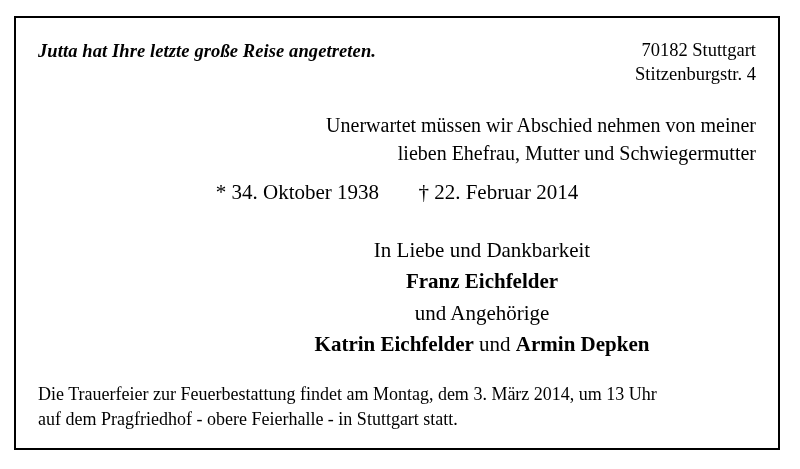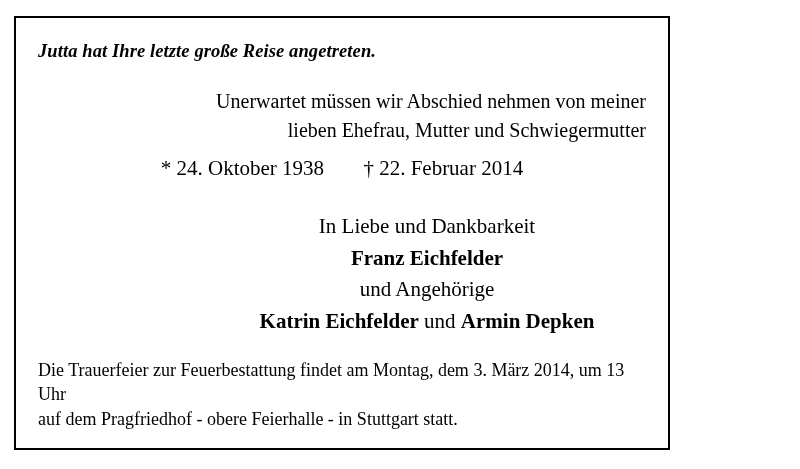--- a/index.html
+++ b/index.html
@@ -11,21 +11,21 @@
     width: 800px;
     height: 469px;
     font-family: "Liberation Serif", serif;
     color: #000000;
     overflow: hidden;
   }
   .notice {
     position: absolute;
     left: 14px;
     top: 16px;
-    width: 656px;
+    width: 766px;
     height: 434px;
     border: 2px solid #000000;
     background: #ffffff;
     box-sizing: border-box;
   }
   .inner {
     position: relative;
     width: 100%;
     height: 100%;
     box-sizing: border-box;
@@ -106,30 +106,34 @@
   .funeral .line { display: block; }
 </style>
 </head>
 <body>
 
 <div class="notice">
   <div class="inner">
 
     <div class="header">
       <div class="epitaph">Jutta hat Ihre letzte große Reise angetreten.</div>
+      <div class="address">
+        <div>70182 Stuttgart</div>
+        <div>Stitzenburgstr. 4</div>
+      </div>
     </div>
 
     <div class="intro">
       <span class="line">Unerwartet müssen wir Abschied nehmen von meiner</span>
       <span class="line">lieben Ehefrau, Mutter und Schwiegermutter</span>
     </div>
 
 
     <div class="dates">
-      <span class="birth">* 24. Oktober 1938</span>
+      <span class="birth">* 34. Oktober 1938</span>
       <span class="death">† 22. Februar 2014</span>
     </div>
 
     <div class="mourners">
       <div>In Liebe und Dankbarkeit</div>
       <div class="bold">Franz Eichfelder</div>
       <div>und Angehörige</div>
       <div><span class="bold">Katrin Eichfelder</span><span> und </span><span class="bold">Armin Depken</span></div>
     </div>
 

